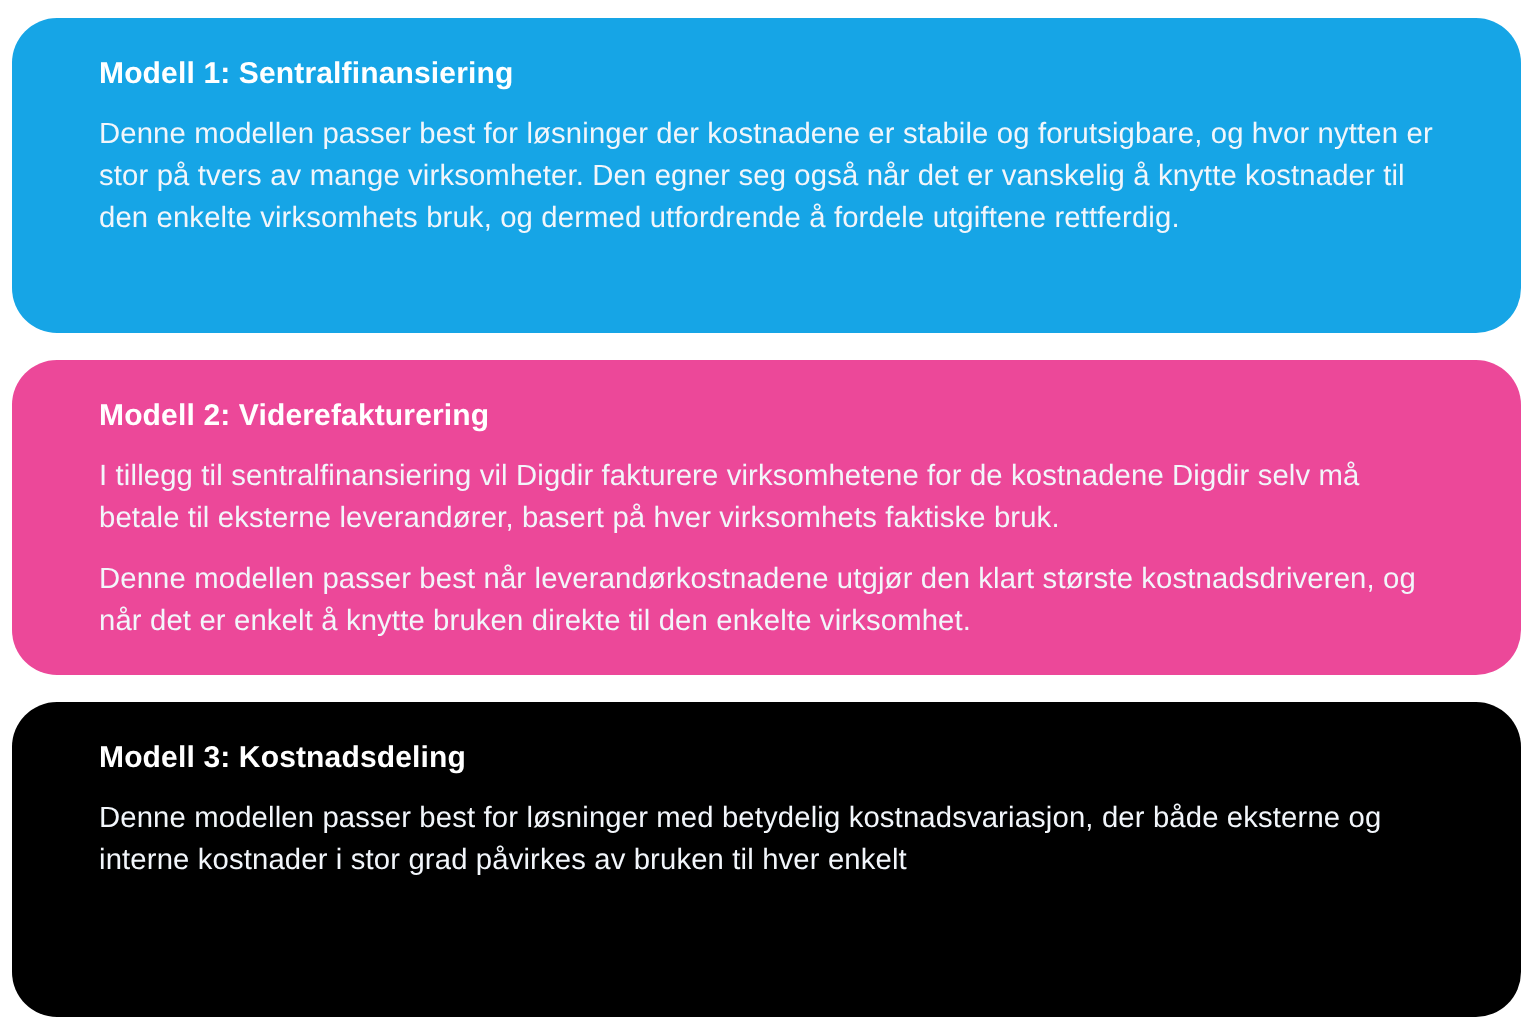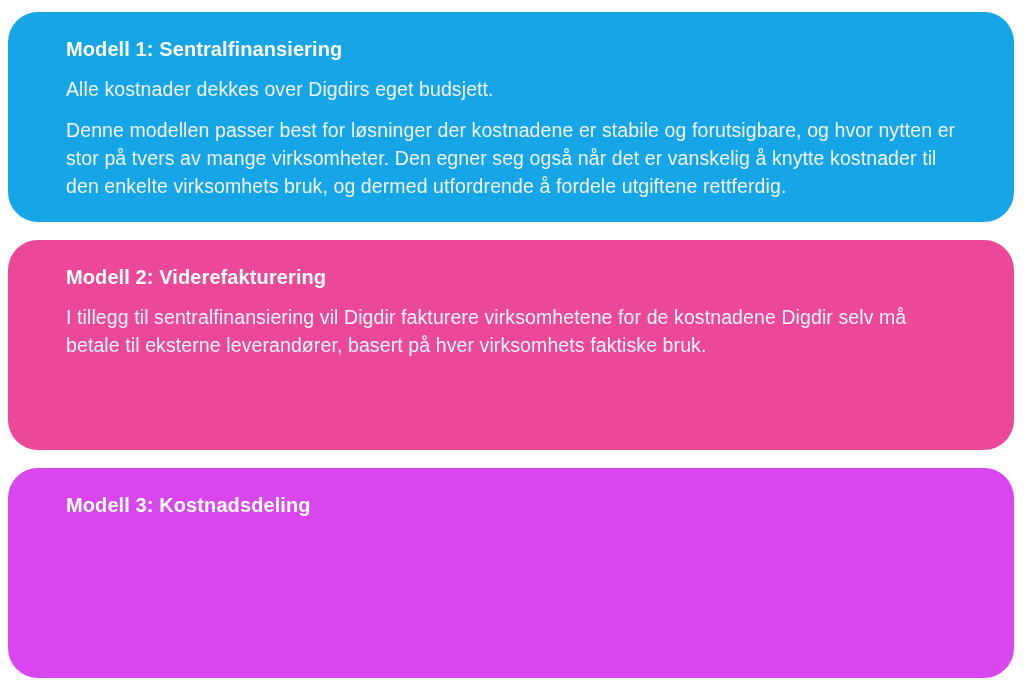--- a/index.html
+++ b/index.html
@@ -45,26 +45,27 @@
     letter-spacing: 0.1px;
   }
 </style>
 </head>
 <body>
 
 <div class="page">
 
   <section class="card" style="background-color: rgb(22, 165, 230);">
     <h2>Modell 1: Sentralfinansiering</h2>
-    <p>Alle kostnader dekkes over Digdirs eget budsjett.</p>
     <p>Denne modellen passer best for løsninger der kostnadene er stabile og forutsigbare, og hvor nytten er stor på tvers av mange virksomheter. Den egner seg også når det er vanskelig å knytte kostnader til den enkelte virksomhets bruk, og dermed utfordrende å fordele utgiftene rettferdig.</p>
   </section>
 
   <section class="card" style="background-color: #ec4899;">
     <h2>Modell 2: Viderefakturering</h2>
     <p>I tillegg til sentralfinansiering vil Digdir fakturere virksomhetene for de kostnadene Digdir selv må betale til eksterne leverandører, basert på hver virksomhets faktiske bruk.</p>
+    <p>Denne modellen passer best når leverandørkostnadene utgjør den klart største kostnadsdriveren, og når det er enkelt å knytte bruken direkte til den enkelte virksomhet.</p>
   </section>
 
-  <section class="card" style="background-color: #d946ef;">
+  <section class="card" style="background-color: #000000;">
     <h2>Modell 3: Kostnadsdeling</h2>
+    <p>Denne modellen passer best for løsninger med betydelig kostnadsvariasjon, der både eksterne og interne kostnader i stor grad påvirkes av bruken til hver enkelt</p>
   </section>
 
 </div>
 
 </body></html>

